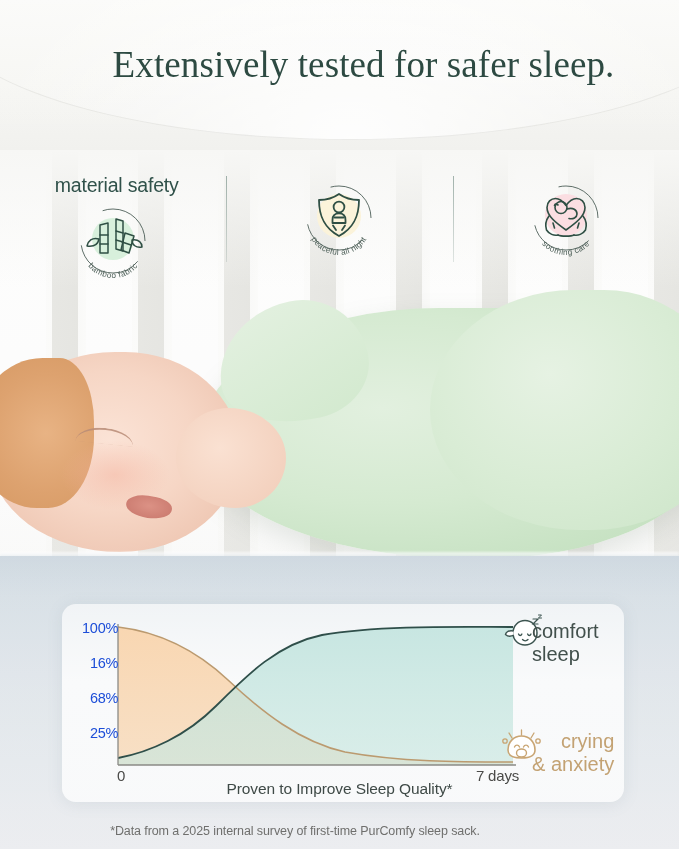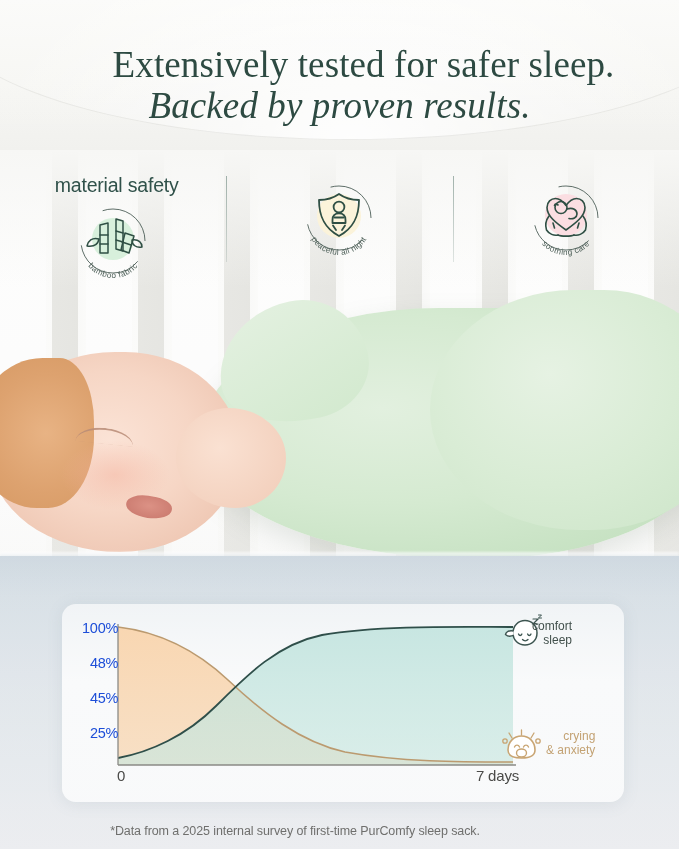--- a/index.html
+++ b/index.html
@@ -140,23 +140,23 @@
   .ytick{
     position:absolute;right:0;color:#1d4ed8;font-size:14.5px;text-align:right;
     letter-spacing:-.3px;
   }
   .yticks{position:absolute;left:58px;top:620px;width:60px;height:150px;}
   .xlab{position:absolute;color:#4a4a48;font-size:15px;letter-spacing:-.2px;}
   .caption{
     position:absolute;left:0;top:780px;width:679px;text-align:center;
     color:#3f4a47;font-size:15.5px;letter-spacing:-.1px;
   }
-  .legend{position:absolute;color:#3f4a47;font-size:12px;line-height:1.15;}
+  .legend{position:absolute;color:#3f4a47;font-size:20px;line-height:1.15;}
   .legend.comfort{left:532px;top:620px;color:#42504c;}
-  .legend.crying{left:532px;top:730px;color:#c3a273;margin-left:14px;}
+  .legend.crying{left:532px;top:730px;color:#c3a273;}
   .footnote{
     position:absolute;left:0;top:824px;width:590px;text-align:center;
     color:#6f6f6d;font-size:12.5px;letter-spacing:-.1px;
   }
 </style>
 </head>
 <body>
 
 <div id="stage">
 
@@ -178,21 +178,20 @@
       <div class="fist"></div>
     </div>
 
     <div class="mattress-edge"></div>
     <div class="mattress"></div>
     <div class="photo-grade"></div>
   </div>
 
   <div class="headline">
     <span class="l1">Extensively tested for safer sleep.</span>
-    <span class="l2">Backed by proven results.</span>
   </div>
 
   <div class="badges">
 
     <div class="badge">
       <span class="label">material safety</span>
       <div class="mark">
         <svg width="86" height="86" viewBox="0 0 86 86">
           <defs>
             <path id="arcA" d="M 11 47 A 32 32 0 0 0 75 47"></path>
@@ -315,32 +314,33 @@
       <path d="M23.5 19 C24.5 16.5 27.5 16.5 28.5 19" fill="none" stroke="#c9a573" stroke-width="1.4" stroke-linecap="round"></path>
       <ellipse cx="21.5" cy="25" rx="5" ry="4" fill="#ffffff" stroke="#c9a573" stroke-width="1.4"></ellipse>
       <path d="M12 10 L9 5 M21.5 7 L21.5 2 M31 10 L34 5" stroke="#c9a573" stroke-width="1.3" stroke-linecap="round" fill="none"></path>
       <circle cx="5" cy="13" r="2.2" fill="none" stroke="#c9a573" stroke-width="1.3"></circle>
       <circle cx="38" cy="13" r="2.2" fill="none" stroke="#c9a573" stroke-width="1.3"></circle>
     </g>
   </svg>
 
   <div class="yticks">
     <span class="ytick" style="top:0px">100%</span>
-    <span class="ytick" style="top:35px">48%</span>
-    <span class="ytick" style="top:70px">45%</span>
+    <span class="ytick" style="top:35px">16%</span>
+    <span class="ytick" style="top:70px">68%</span>
     <span class="ytick" style="top:105px">25%</span>
   </div>
 
   <span class="xlab" style="left:117px;top:767px">0</span>
   <span class="xlab" style="left:476px;top:767px">7 days</span>
 
   <div class="legend comfort">
     <div>comfort</div>
-    <div style="text-align:right">sleep</div>
+    <div style="text-align:left">sleep</div>
   </div>
   <div class="legend crying">
     <div style="text-align:right">crying</div>
     <div>&amp; anxiety</div>
   </div>
 
+  <div class="caption">Proven to Improve Sleep Quality*</div>
   <div class="footnote">*Data from a 2025 internal survey of first-time PurComfy sleep sack.</div>
 
 </div>
 
 </body></html>

